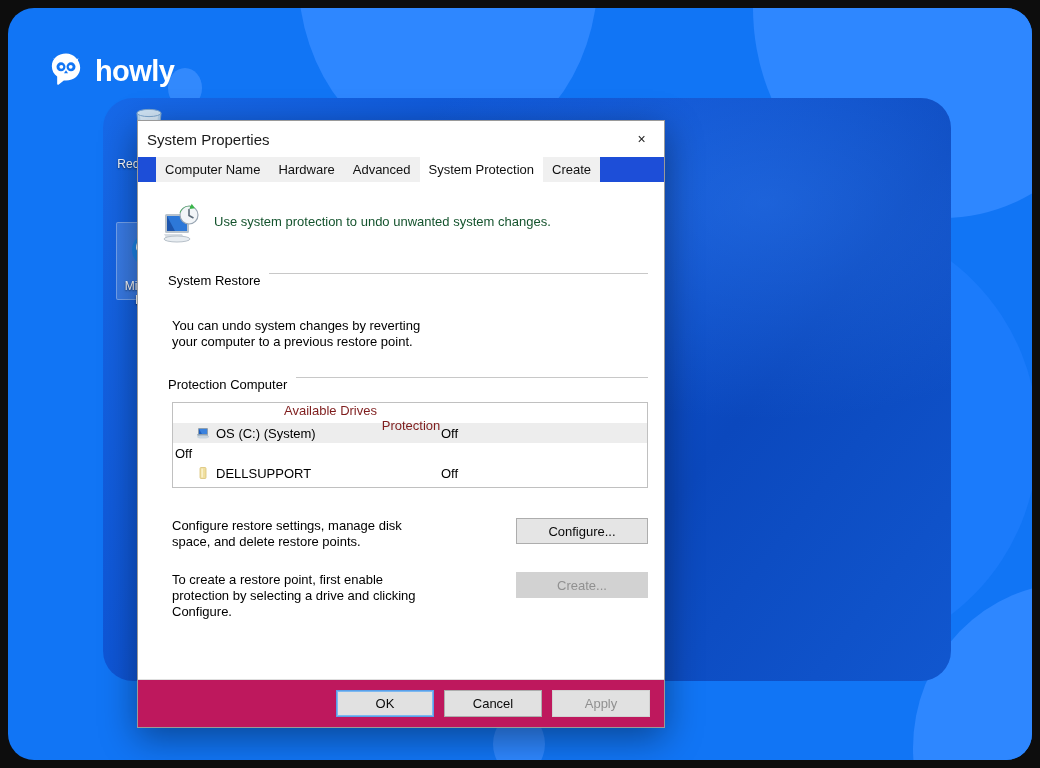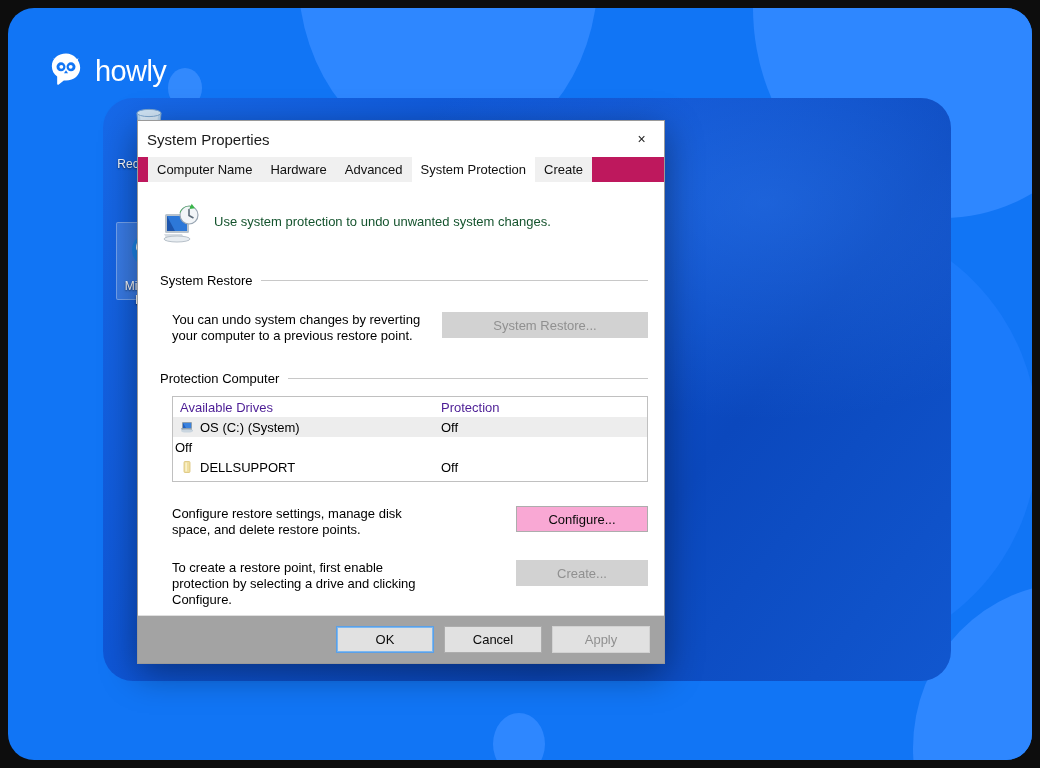--- a/index.html
+++ b/index.html
@@ -52,21 +52,21 @@
     top: 43px;
     display: flex;
     align-items: center;
     gap: 9px;
     z-index: 40;
   }
   #logo-mark { width: 40px; height: 40px; display: block; }
   #logo-text {
     color: #ffffff;
     font-size: 29px;
-    font-weight: 400;
+    font-weight: 700;
     letter-spacing: -0.6px;
     line-height: 1;
   }
 
   
   #desktop {
     position: absolute;
     left: 95px;
     top: 90px;
     width: 848px;
@@ -108,21 +108,21 @@
     border-radius: 2px;
     z-index: -1;
   }
 
   
   #dialog {
     position: absolute;
     left: 129px;
     top: 112px;
     width: 528px;
-    height: 544px;
+    height: 608px;
     background: #ffffff;
     border: 1px solid #9a9a9a;
     box-shadow: 0 10px 34px rgba(0,0,0,.40);
     z-index: 60;
     display: flex;
     flex-direction: column;
     font-size: 13px;
     color: #000;
   }
 
@@ -143,24 +143,24 @@
     align-items: center;
     justify-content: center;
     color: #222;
     font-size: 14px;
     cursor: pointer;
   }
 
   
   #tabstrip {
     height: 26px;
-    background: #be185d;
+    background: #1d4ed8;
     display: flex;
     align-items: flex-end;
-    padding-left: 10px;
+    padding-left: 18px;
     flex: 0 0 auto;
     border-bottom: 1px solid #ffffff;
   }
   .tab {
     height: 25px;
     padding: 0 9px;
     display: flex;
     align-items: center;
     font-size: 13px;
     color: #101010;
@@ -181,45 +181,46 @@
     position: relative;
   }
 
   
   #intro-row { display: flex; align-items: flex-start; gap: 12px; padding: 7px 0 0 6px; }
   #intro-text { font-size: 13px; padding-top: 12px; color: #14532d; }
 
   
   .group-head {
     display: flex;
-    align-items: center;
+    align-items: flex-start;
     gap: 9px;
     margin-top: 27px;
     padding: 0 2px 0 8px;
+    margin-left: 8px;
   }
   .group-head .label { font-size: 13px; white-space: nowrap; }
   .group-head .rule { flex: 1 1 auto; height: 1px; background: #c8c8c8; }
 
   .row-2col {
     display: flex;
     align-items: flex-start;
     justify-content: space-between;
     gap: 16px;
     padding: 0 2px 0 20px;
-    margin-top: 24px;
+    margin-top: 30px;
   }
   .row-2col .blurb { font-size: 13px; line-height: 16px; max-width: 266px; }
 
   
   .win-btn {
     flex: 0 0 auto;
     width: 132px;
     height: 26px;
     border: 1px solid #adadad;
-    background: #f9a8d4;
+    background: #e5e5e5;
     font-family: "Liberation Sans", sans-serif;
     font-size: 13px;
     color: #0a0a0a;
     cursor: pointer;
     display: flex;
     align-items: center;
     justify-content: center;
   }
   .win-btn.disabled {
     background: #d2d2d2;
@@ -230,32 +231,32 @@
 
   
   #drives-box {
     margin: 10px 2px 0 20px;
     border: 1px solid #c0c0c0;
     background: #fff;
     height: 86px;
     overflow: hidden;
   }
   .drive-row { display: flex; align-items: center; height: 20px; font-size: 13px; }
-  .drive-row.head { color: #4c1d95; }
+  .drive-row.head { color: #7f1d1d; flex-direction: column; }
   .drive-row.selected { background: #ededed; }
-  .cell-drive { width: 266px; display: flex; align-items: center; gap: 5px; padding-left: 6px; }
+  .cell-drive { width: 266px; display: flex; align-items: center; gap: 5px; padding-left: 22px; }
   .cell-prot  { flex: 1 1 auto; padding-left: 2px; }
   .drive-ico { width: 16px; height: 16px; flex: 0 0 16px; display: flex; align-items: center; justify-content: center; }
   .head .cell-drive { padding-left: 7px; }
 
   
   #footer {
     flex: 0 0 auto;
     height: 48px;
-    background: #a3a3a3;
+    background: #be185d;
     border-top: 1px solid #dfdfdf;
     display: flex;
     align-items: center;
     justify-content: flex-end;
     gap: 10px;
     padding-right: 14px;
   }
   #footer .win-btn { width: 98px; height: 27px; background: #e1e1e1; }
   #footer .win-btn.default {
     border: 1px solid #5aa0e8;
@@ -347,21 +348,20 @@
           </svg>
           <span id="intro-text">Use system protection to undo unwanted system changes.</span>
         </div>
 
         <div class="group-head">
           <span class="label">System Restore</span>
           <span class="rule"></span>
         </div>
         <div class="row-2col">
           <span class="blurb">You can undo system changes by reverting your computer to a previous restore point.</span>
-          <button class="win-btn disabled" style="width:206px;">System Restore...</button>
         </div>
 
         <div class="group-head">
           <span class="label">Protection Computer</span>
           <span class="rule"></span>
         </div>
 
         <div id="drives-box">
           <div class="drive-row head">
             <span class="cell-drive">Available Drives</span>

